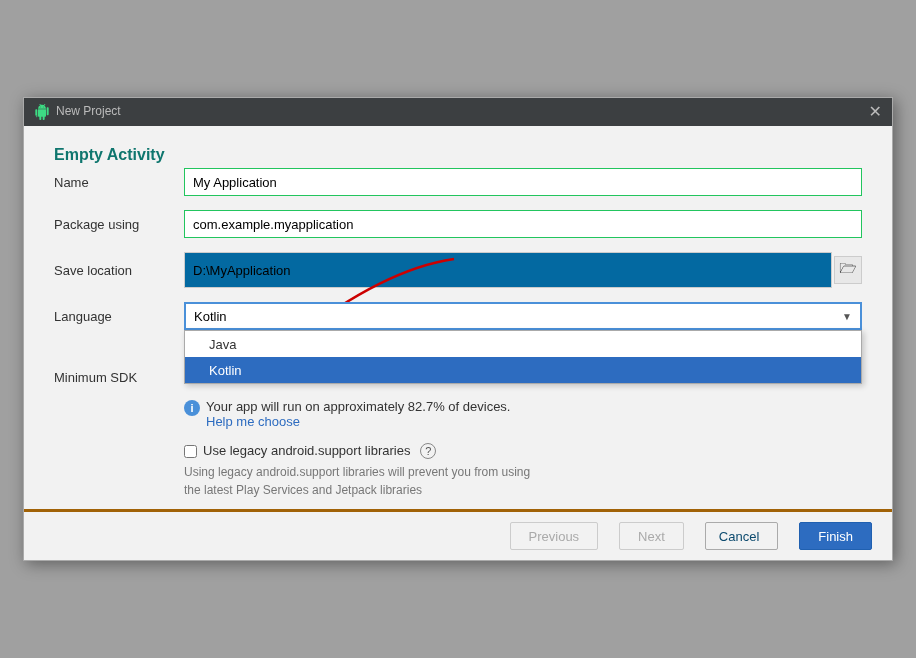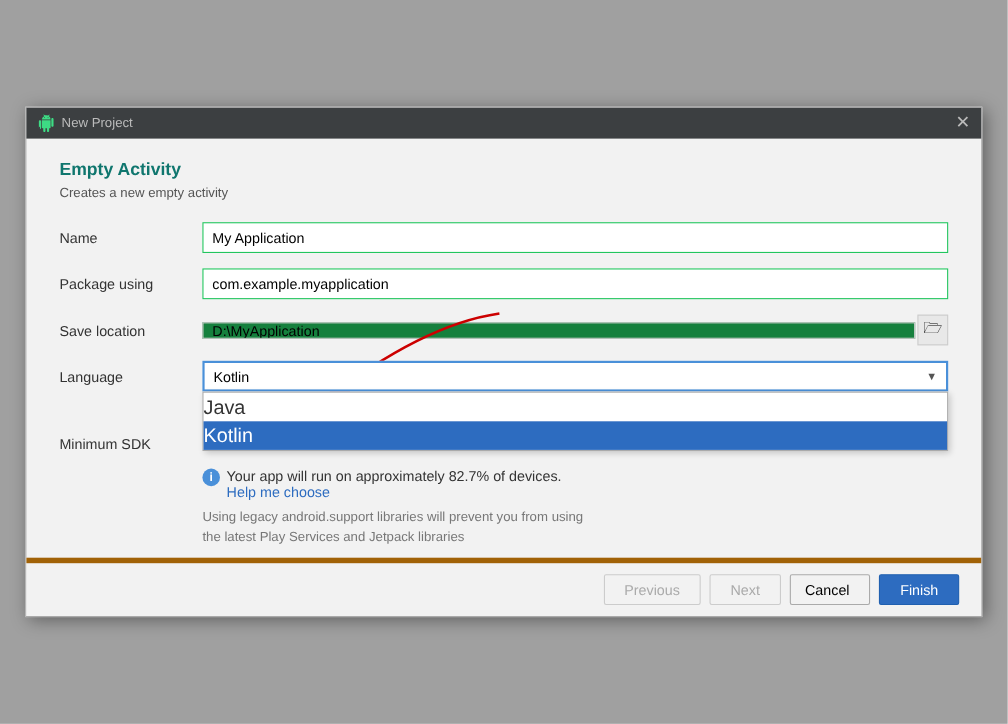--- a/index.html
+++ b/index.html
@@ -82,23 +82,23 @@
       font-size: 13px;
       outline: none;
     }
     .input-with-btn {
       flex: 1;
       display: flex;
       align-items: center;
     }
     .input-with-btn input {
       flex: 1;
-      height: 15px;
+      height: 36px;
       border: 1px solid #ccc;
-      background: #15803d;
+      background: #0369a1;
       padding: 0 8px;
       font-size: 13px;
       outline: none;
     }
     .folder-btn {
       width: 28px;
       height: 28px;
       border: 1px solid #ccc;
       background: #e8e8e8;
       cursor: pointer;
@@ -133,25 +133,25 @@
       top: 28px;
       left: 0;
       right: 0;
       background: #fff;
       border: 1px solid #aaa;
       z-index: 100;
       box-shadow: 2px 2px 6px rgba(0,0,0,0.2);
     }
     .dropdown-item {
       height: 26px;
-      padding: 0 0;
-      display: flex;
-      align-items: center;
-      cursor: pointer;
-      font-size: 18px;
+      padding: 0 24px;
+      display: flex;
+      align-items: center;
+      cursor: pointer;
+      font-size: 13px;
       color: #333;
     }
     .dropdown-item.selected {
       background: #2d6cc0;
       color: #fff;
     }
     .info-row {
       display: flex;
       align-items: flex-start;
       gap: 6px;
@@ -208,38 +208,38 @@
       margin-left: 4px;
     }
     .checkbox-desc {
       margin-left: 130px;
       font-size: 12px;
       color: #777;
       line-height: 1.5;
       margin-top: 2px;
     }
     .dialog-footer {
-      border-top: 5px solid #a16207;
+      border-top: 3px solid #a16207;
       padding: 10px 20px;
       display: flex;
       justify-content: flex-end;
-      gap: 8px;
+      gap: 21px;
       background: #f2f2f2;
     }
     .btn {
       height: 28px;
       padding: 0 18px;
       font-size: 13px;
       cursor: pointer;
       border-radius: 2px;
     }
     .btn-default {
       background: #f2f2f2;
       border: 1px solid #aaa;
-      color: #000000;
+      color: #0c4a6e;
       padding-left: 13px;
     }
     .btn-primary {
       background: #2d6cc0;
       border: 1px solid #2060b0;
       color: #fff;
     }
     .btn-disabled {
       background: #f2f2f2;
       border: 1px solid #ccc;
@@ -258,21 +258,20 @@
       <svg class="android-icon" viewBox="0 0 24 24" fill="#3ddc84">
         <path d="M6 18c0 .55.45 1 1 1h1v3.5c0 .83.67 1.5 1.5 1.5s1.5-.67 1.5-1.5V19h2v3.5c0 .83.67 1.5 1.5 1.5s1.5-.67 1.5-1.5V19h1c.55 0 1-.45 1-1V8H6v10zm-2.5-1C2.67 17 2 17.67 2 18.5v-9C2 8.67 2.67 8 3.5 8S5 8.67 5 9.5v9c0 .83-.67 1.5-1.5 1.5zm17 0c-.83 0-1.5-.67-1.5-1.5v-9c0-.83.67-1.5 1.5-1.5s1.5.67 1.5 1.5v9c0 .83-.67 1.5-1.5 1.5zM15.53 2.16l1.3-1.3c.2-.2.2-.51 0-.71-.2-.2-.51-.2-.71 0l-1.48 1.48A5.87 5.87 0 0 0 12 1c-.55 0-1.08.07-1.6.18L8.89.08c-.2-.2-.51-.2-.71 0-.2.2-.2.51 0 .71l1.27 1.27A5.97 5.97 0 0 0 6 7h12a5.97 5.97 0 0 0-2.47-4.84zM10 5H9V4h1v1zm5 0h-1V4h1v1z"></path>
       </svg>
       <span>New Project</span>
     </div>
     <button class="close-btn">✕</button>
   </div>
 
   <div class="dialog-body">
     <div class="section-title">Empty Activity</div>
-    <div class="section-subtitle">Creates a new empty activity</div>
 
     <div class="form-row">
       <div class="form-label">Name</div>
       <input class="form-input" type="text" value="My Application" style="">
     </div>
 
     <div class="form-row">
       <div class="form-label">Package using</div>
       <input class="form-input" type="text" value="com.example.myapplication" style="">
     </div>
@@ -317,20 +316,25 @@
     </div>
 
     <div class="info-row">
       <div class="info-icon">i</div>
       <div class="info-text">
         <span>Your app will run on approximately 82.7% of devices.</span><br>
         <a>Help me choose</a>
       </div>
     </div>
 
+    <div class="checkbox-row">
+      <input type="checkbox" style="">
+      <span class="checkbox-label">Use legacy android.support libraries</span>
+      <span class="help-icon">?</span>
+    </div>
     <div class="checkbox-desc" style="white-space: pre-line;">Using legacy android.support libraries will prevent you from using
 the latest Play Services and Jetpack libraries</div>
   </div>
 
   <div class="dialog-footer">
     <button class="btn btn-disabled">Previous</button>
     <button class="btn btn-disabled">Next</button>
     <button class="btn btn-default">Cancel</button>
     <button class="btn btn-primary">Finish</button>
   </div>

